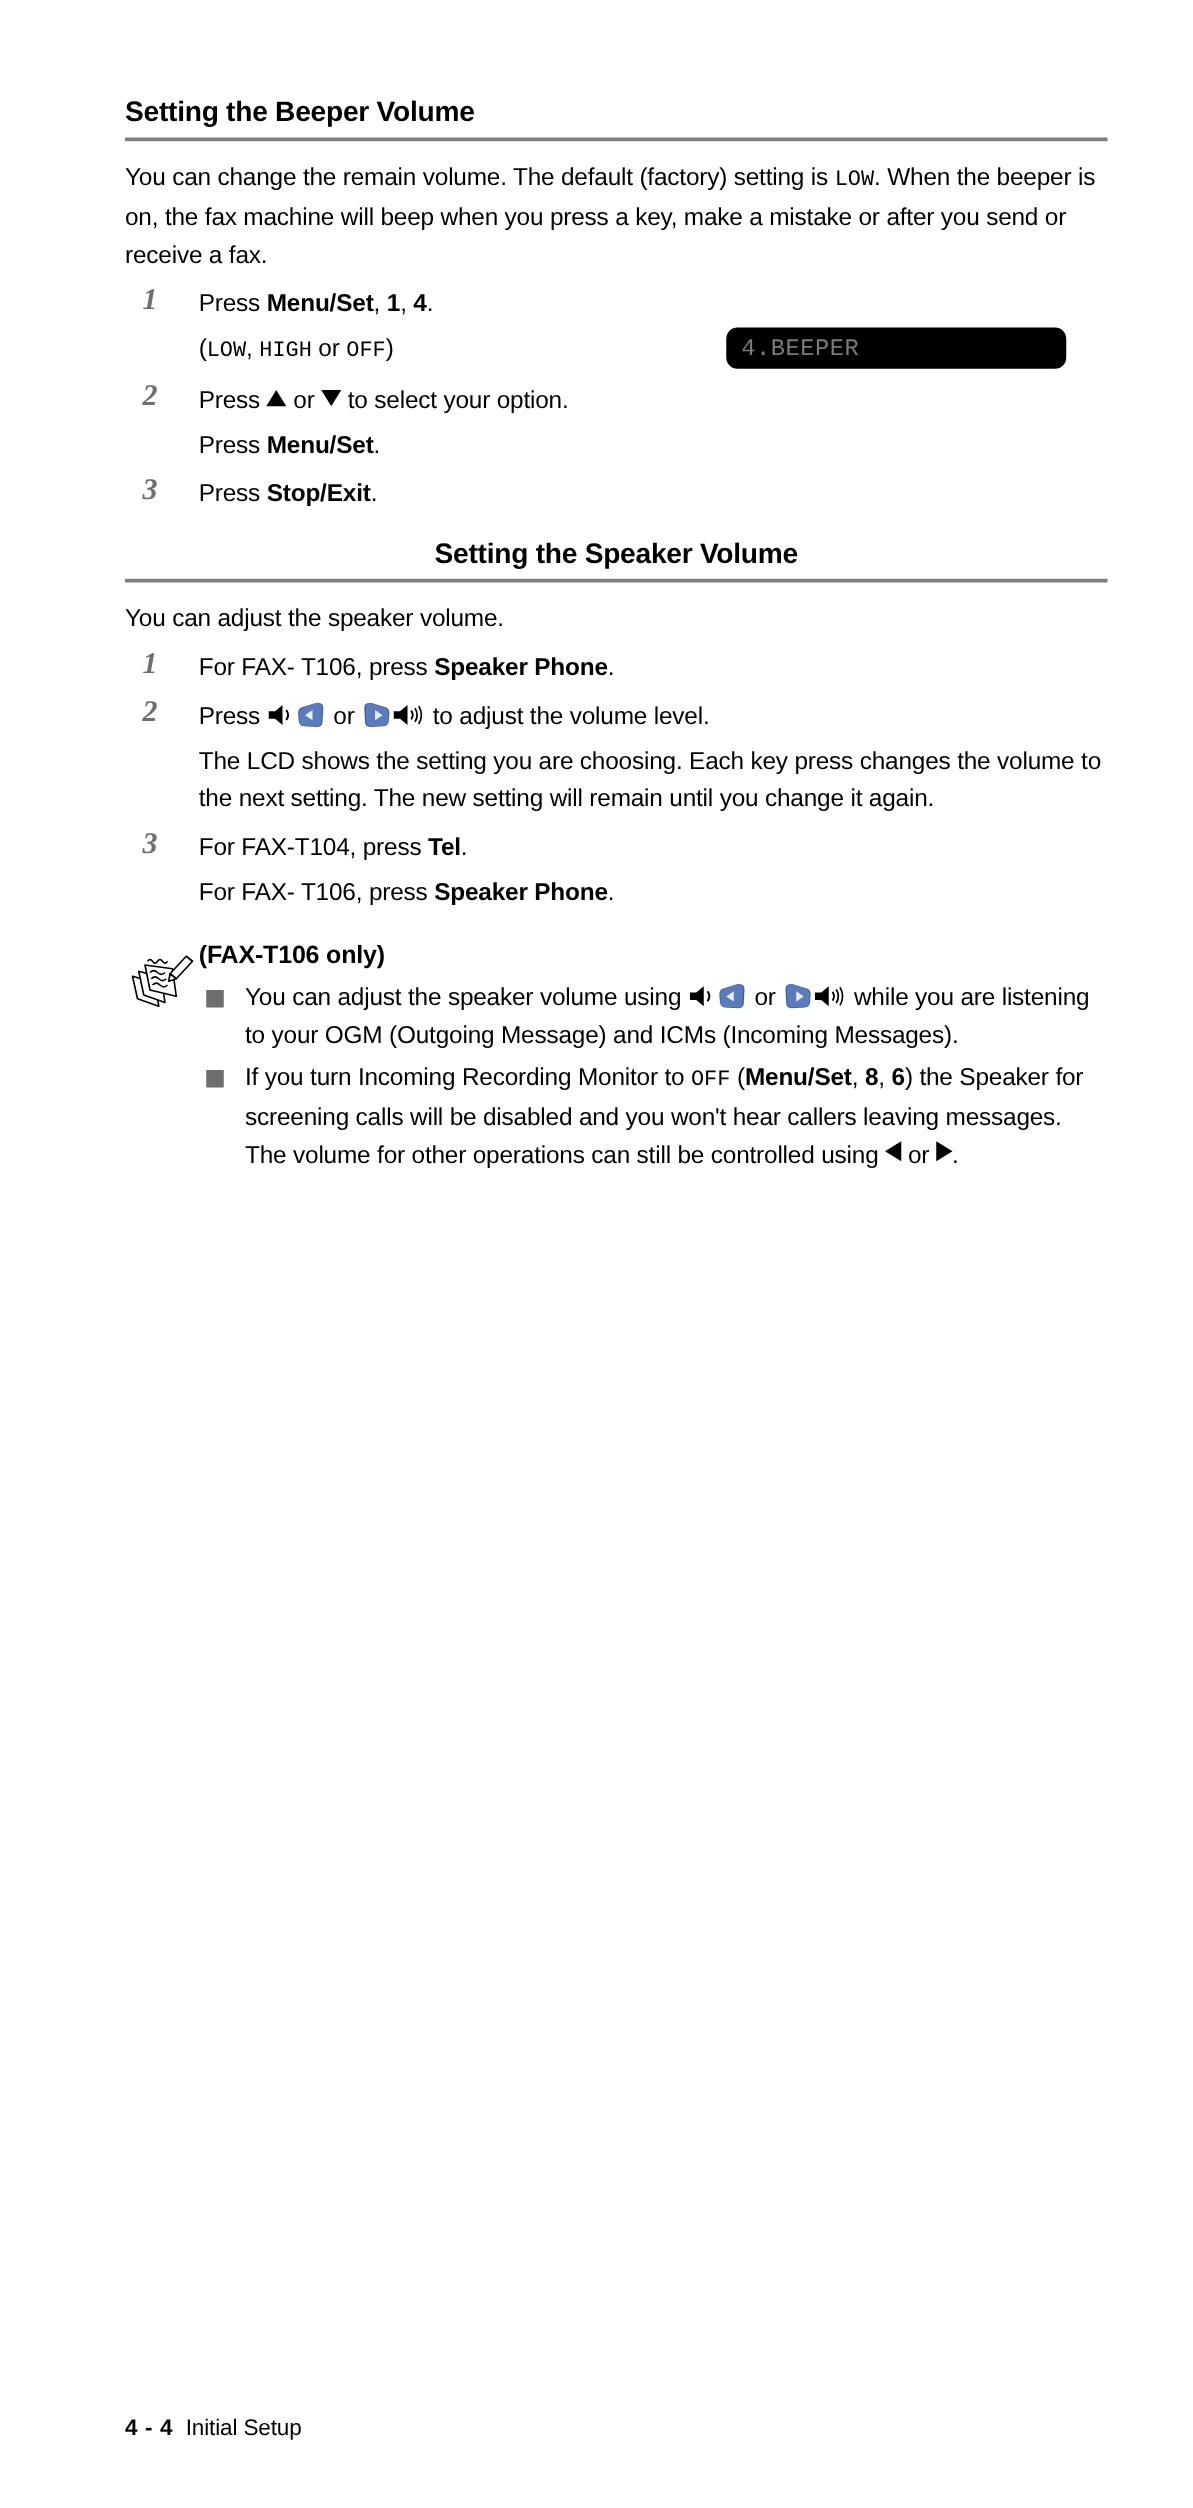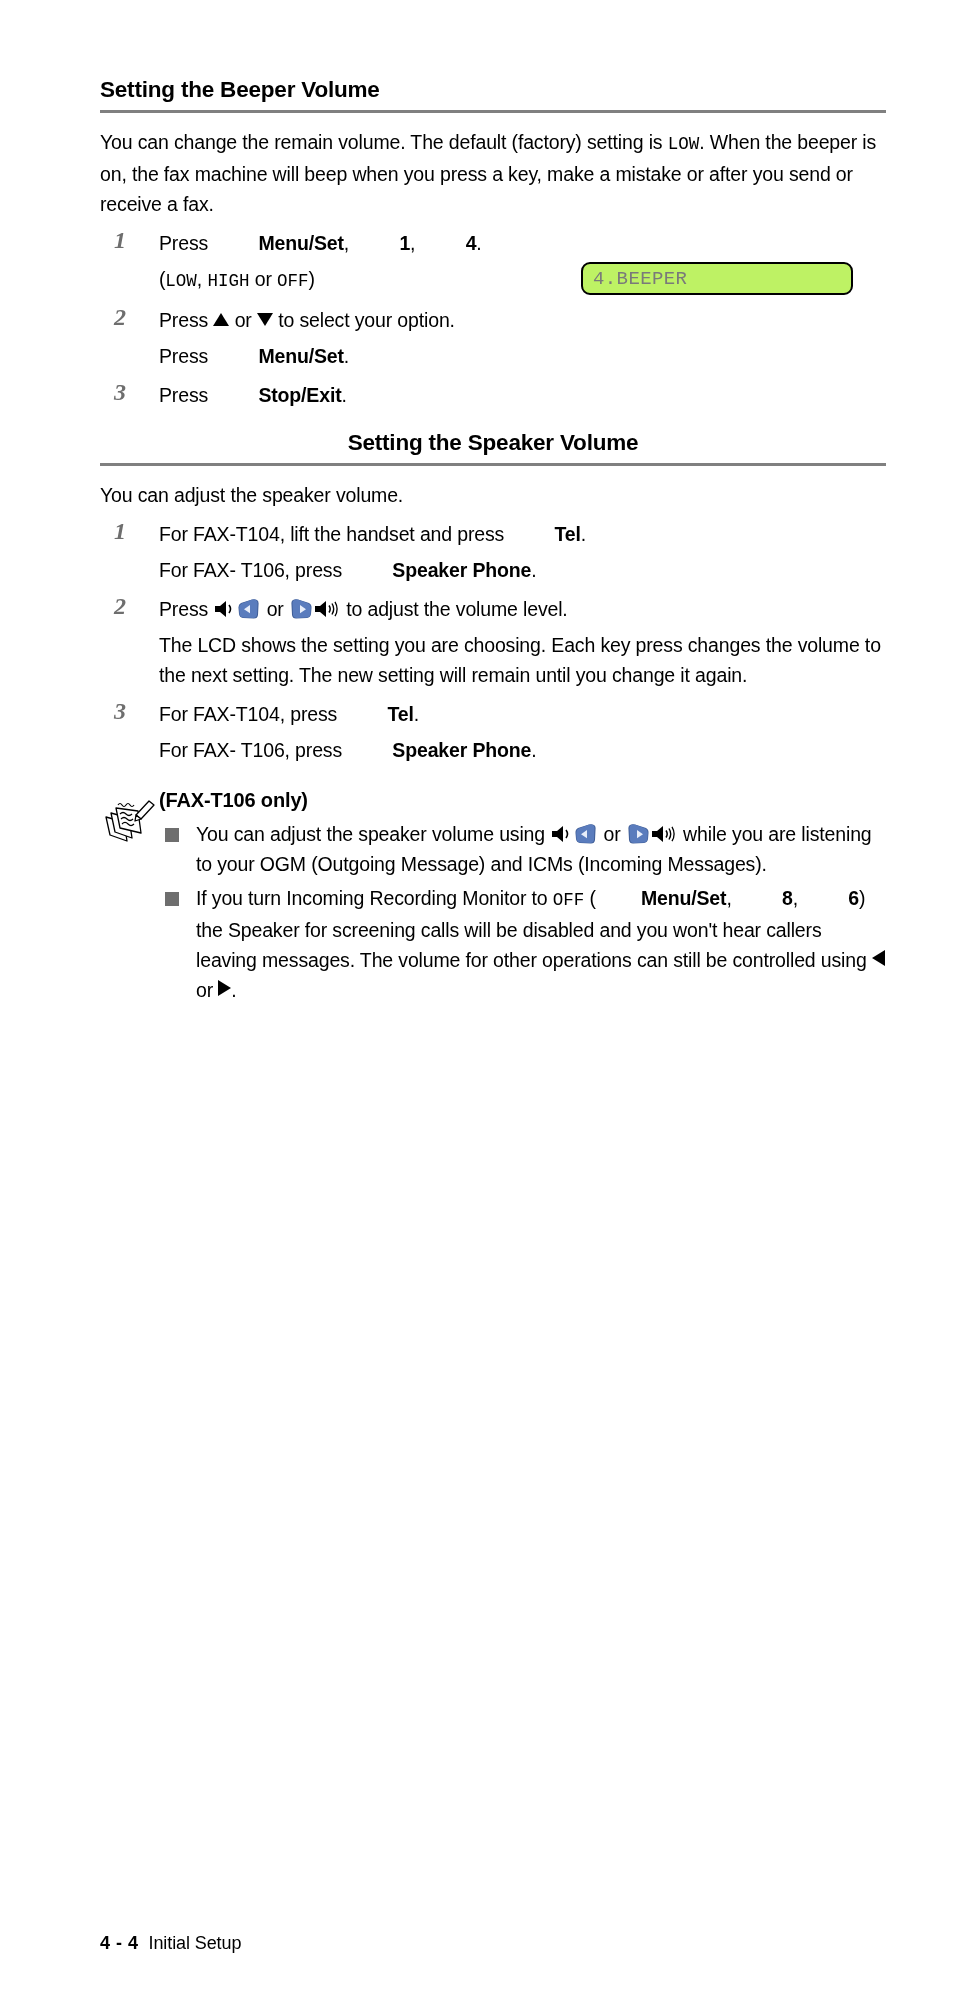--- a/index.html
+++ b/index.html
@@ -51,21 +51,21 @@
     font-size: 19.5px;
     line-height: 30px;
     margin: 0;
     letter-spacing: -0.15px;
   }
   .mono {
     font-family: "Liberation Mono", "DejaVu Sans Mono", monospace;
     font-size: 17.5px;
     letter-spacing: 0;
   }
-  b, .b { font-weight: bold; margin-left: 45px; }
+  b, .b { font-weight: bold; }
 
   
   .steps { margin: 0; padding: 0; position: relative; }
   .step {
     position: relative;
     padding-left: 59px;
     margin-top: 9px;
   }
   .step-num {
     position: absolute;
@@ -91,21 +91,21 @@
     line-height: 30px;
     letter-spacing: -0.15px;
   }
 
   
   .lcd-box {
     position: absolute;
     box-sizing: border-box;
     border: 2.5px solid #000;
     border-radius: 9px;
-    background: #bef264;
+    background: #000000;
     padding: 2px 10px 3px 10px;
     font-family: "Liberation Mono", "DejaVu Sans Mono", monospace;
     font-size: 19px;
     color: #7a7a7a;
     letter-spacing: 0.4px;
     white-space: pre;
   }
   #lcd-beeper {
     left: 565px;
     top: 262px;
@@ -239,21 +239,20 @@
 
     <h2 class="section-heading" style="margin-top:21px;text-align:center;">Setting the Speaker Volume</h2>
     <div class="rule"></div>
 
     <p class="para">You can adjust the speaker volume.</p>
 
     <div class="steps">
 
       <div class="step">
         <div class="step-num">1</div>
-        <div class="step-line"><span>For FAX-T104, lift the handset and press </span><b>Tel</b><span>.</span></div>
         <div class="step-line sub"><span>For FAX- T106, press </span><b>Speaker Phone</b><span>.</span></div>
       </div>
 
       <div class="step">
         <div class="step-num">2</div>
         <div class="step-line"><span>Press </span><span class="icon-inline spk-key"><svg width="48" height="24" viewBox="0 0 48 24" xmlns="http://www.w3.org/2000/svg">
               <g>
                 <path d="M2 9 L7 9 L13 4 L13 20 L7 15 L2 15 Z" fill="#000"></path>
                 <path d="M16 8 Q19 12 16 16" stroke="#000" stroke-width="1.6" fill="none"></path>
               </g>

